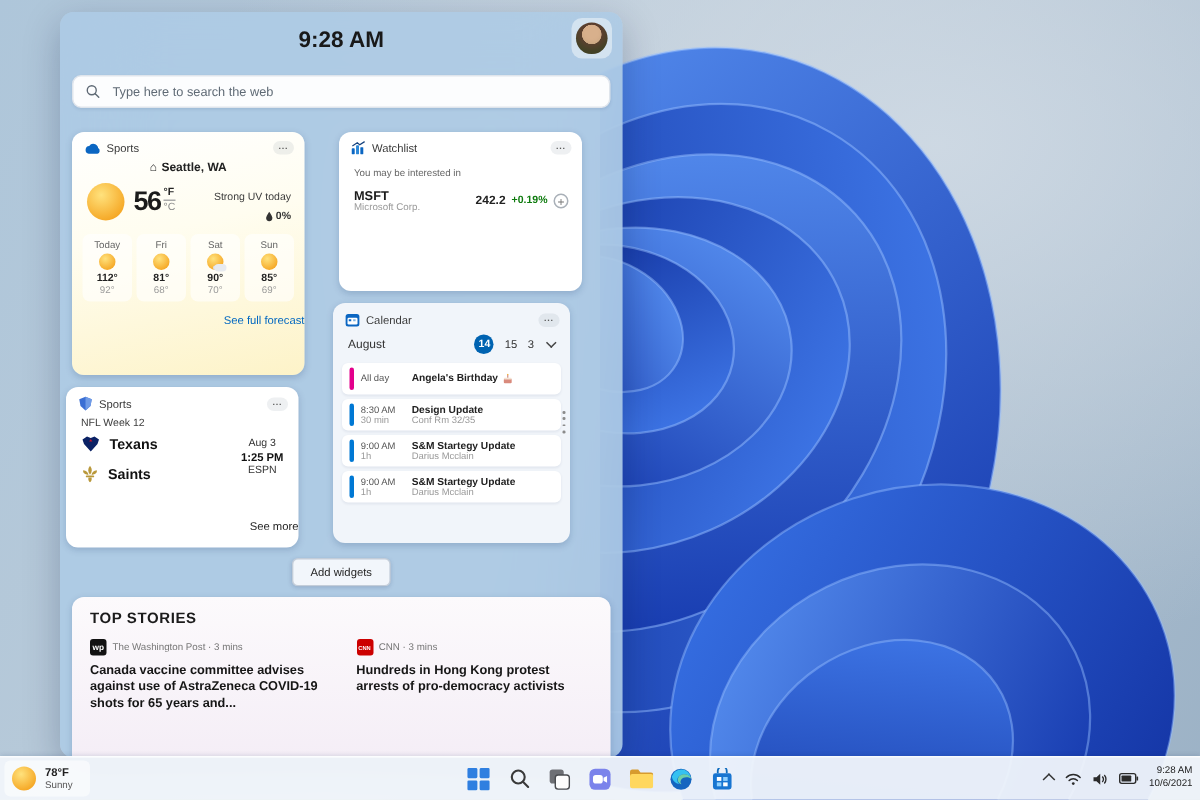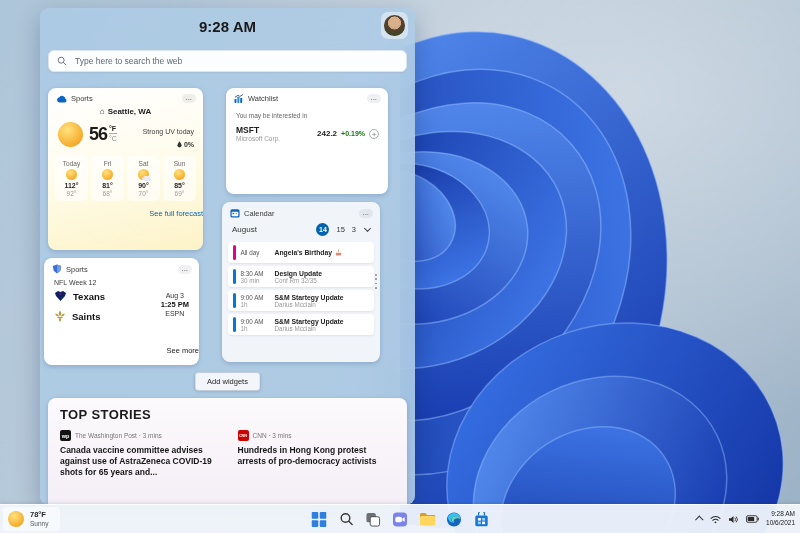--- a/index.html
+++ b/index.html
@@ -119,21 +119,21 @@
   .sp-time{font-size:7.5px;font-weight:700;color:#111;margin:1px 0;}
   .sp-net{font-size:7px;color:#333;}
   .sp-link{text-align:right;font-size:7.5px;color:#222;margin-top:24px;padding-left:40px;}
   
   .add-widgets{position:absolute;left:50%;transform:translateX(-50%);top:364px;
     background:#f2f6fb;border:1px solid rgba(110,130,155,.35);border-radius:4px;
     font-size:7.5px;color:#1f1f1f;padding:4px 12px;box-shadow:0 1px 3px rgba(0,30,80,.15);}
   
   .stories-card{left:8px;top:390px;width:359px;height:115px;border-radius:8px 8px 0 0;
     background:linear-gradient(180deg,#fcfafc 0%,#f4edf6 100%);padding:9px 12px;}
-  .stories-title{font-size:13px;font-weight:700;color:#1b1b1b;letter-spacing:.4px;}
+  .stories-title{font-size:10px;font-weight:700;color:#1b1b1b;letter-spacing:.4px;}
   .stories-row{display:flex;gap:20px;margin-top:8px;}
   .story{width:163px;}
   .story-src{display:flex;align-items:center;gap:4px;font-size:6.5px;color:#777;}
   .story-headline{font-size:8.5px;font-weight:700;color:#161616;line-height:1.3;margin-top:4px;}
   .wp-badge{width:11px;height:11px;border-radius:2px;background:#121212;color:#fff;
     font-size:5.5px;font-weight:700;display:flex;align-items:center;justify-content:center;}
   .cnn-badge{width:11px;height:11px;border-radius:2px;background:#c00;color:#fff;
     font-size:3.8px;font-weight:700;display:flex;align-items:center;justify-content:center;}
   
   .taskbar{position:absolute;left:0;bottom:0;width:800px;height:28px;z-index:10;

